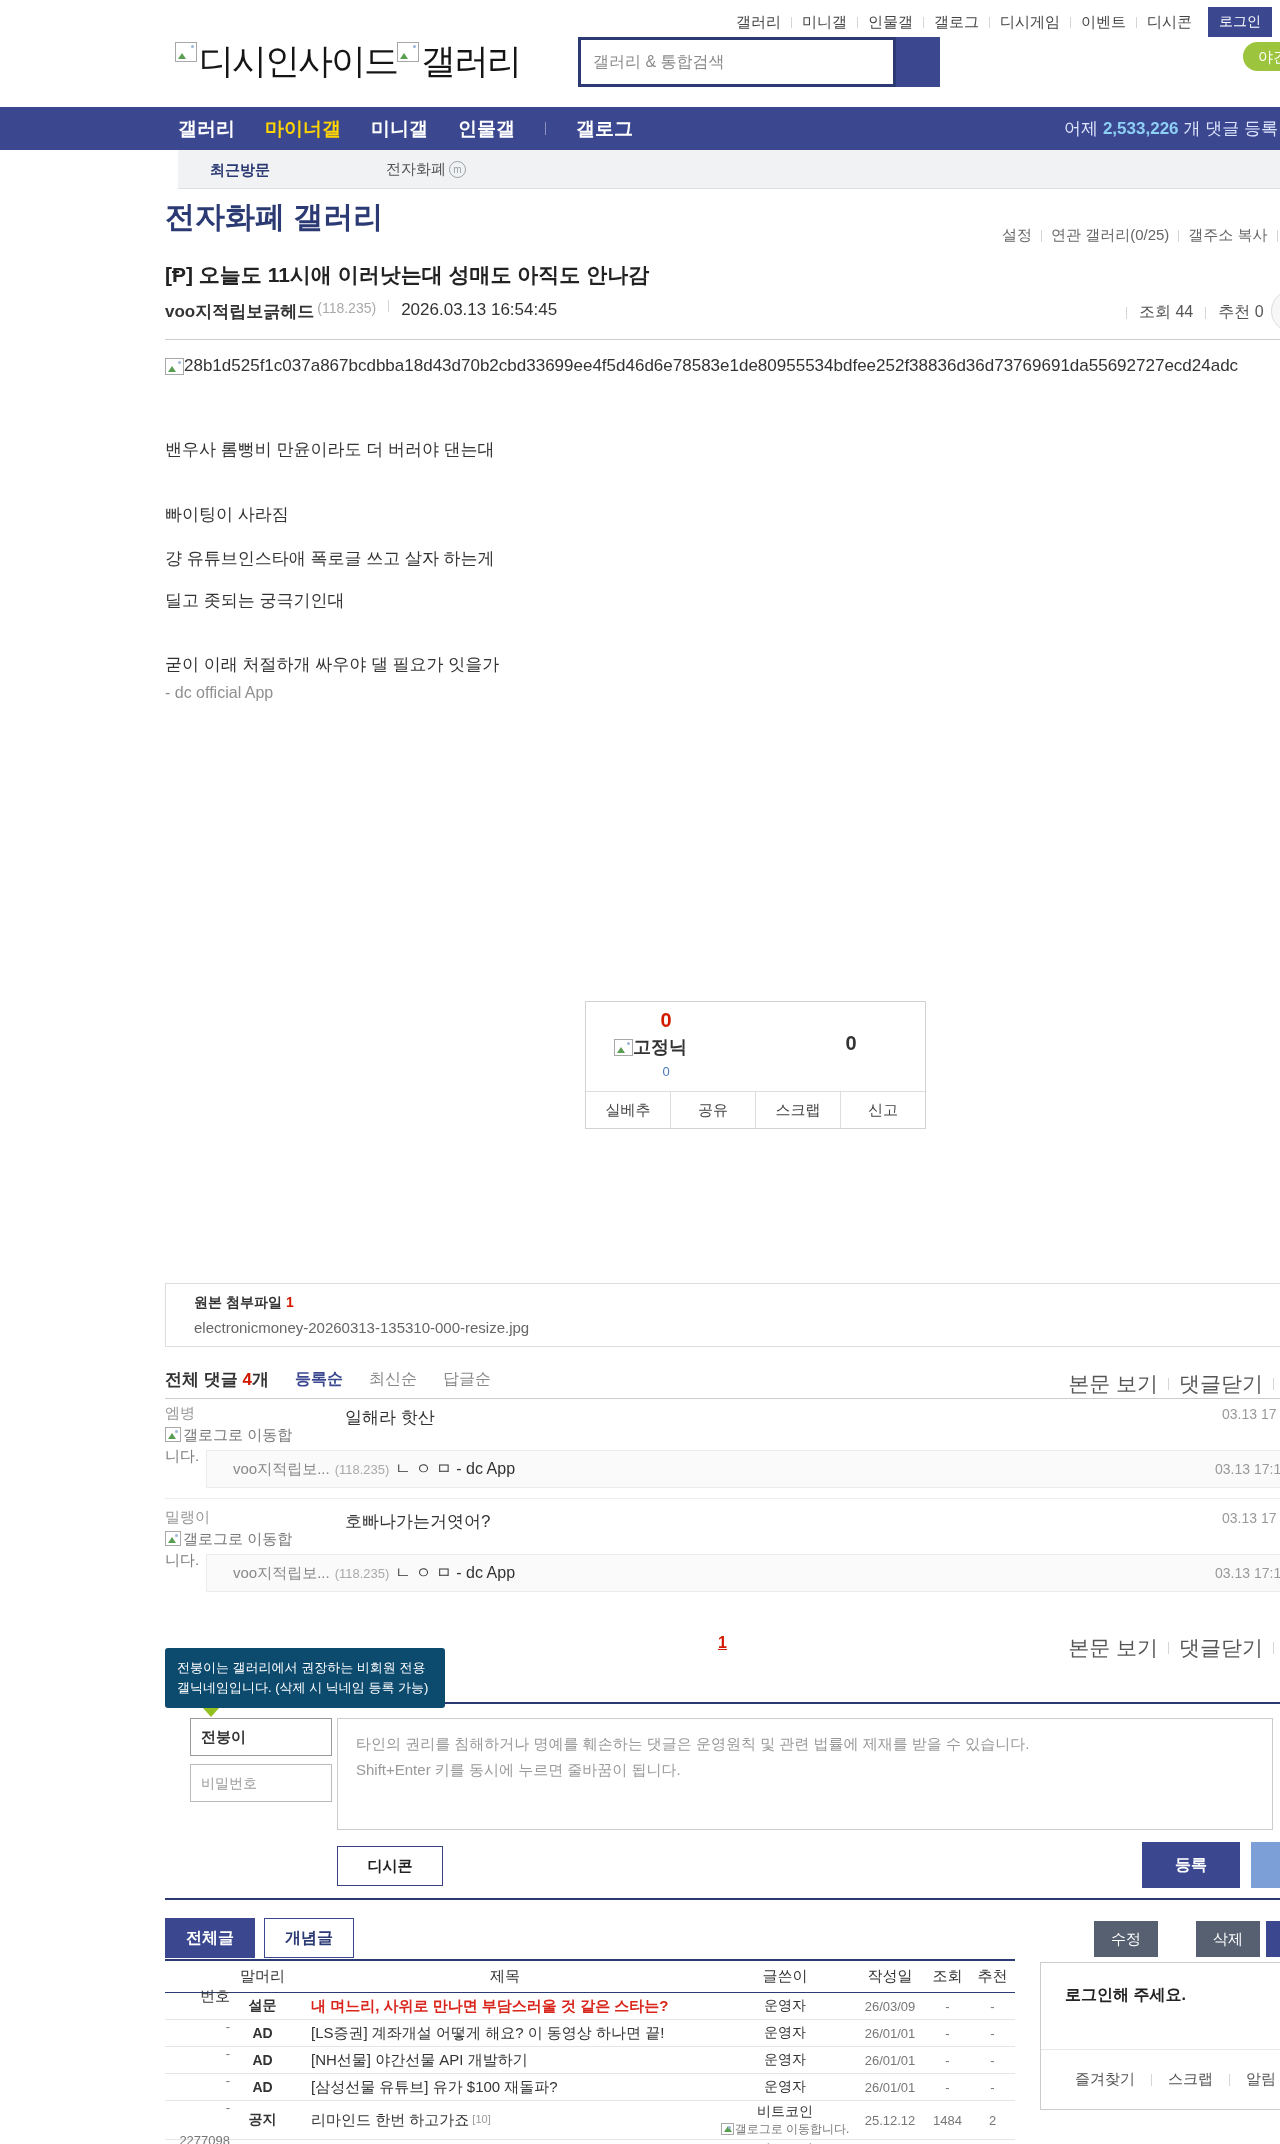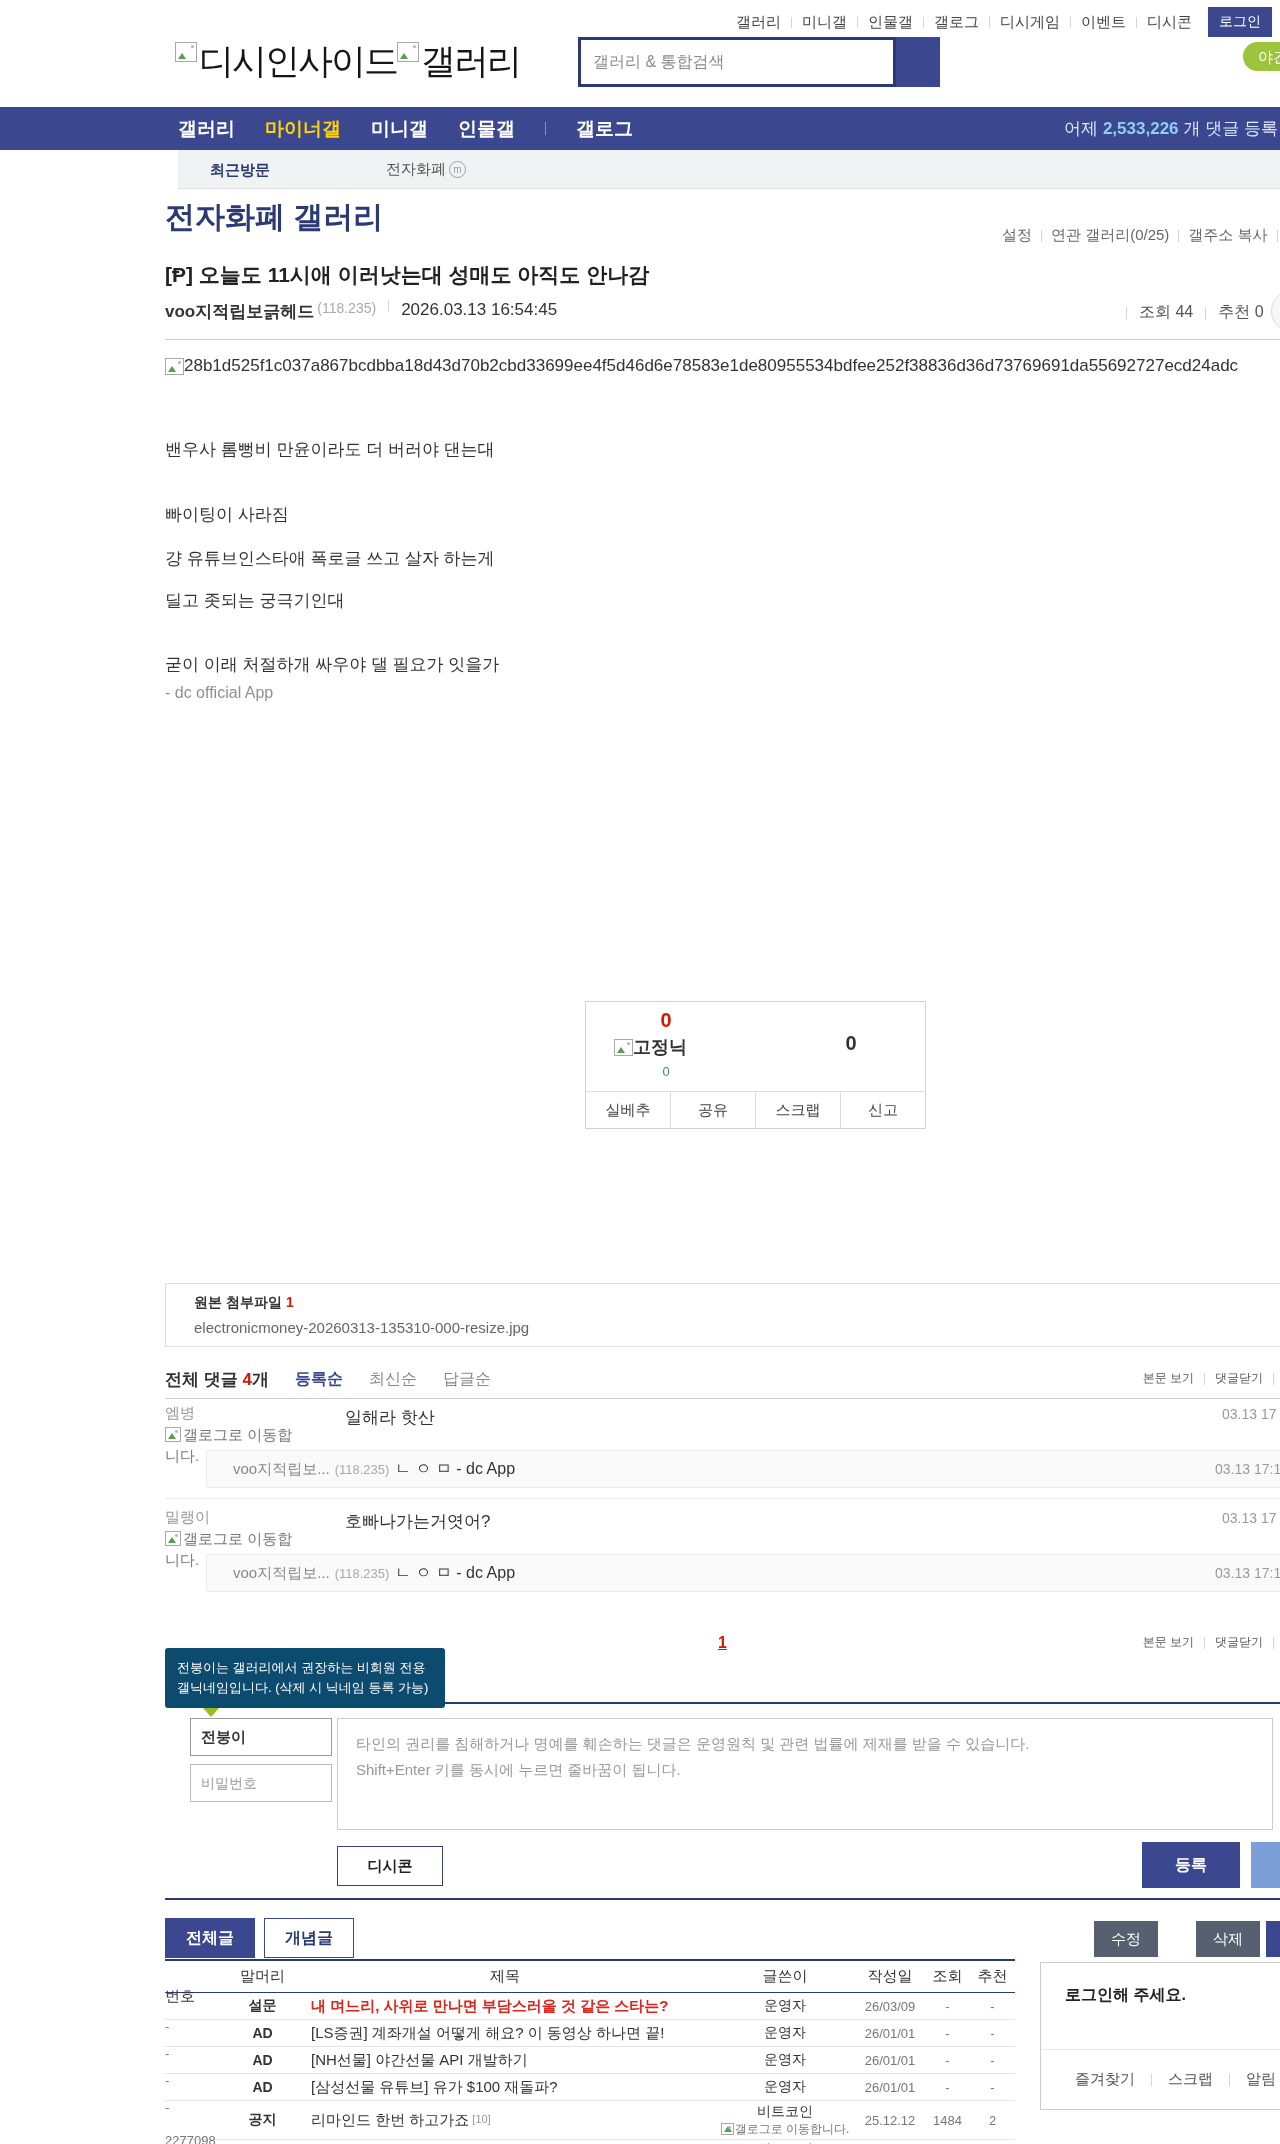--- a/index.html
+++ b/index.html
@@ -81,21 +81,21 @@
   .attach-l1{font-size:14px;font-weight:bold;color:#333;}
   .attach-cnt{color:#d31900;margin-left:4px;}
   .attach-file{margin-top:7px;font-size:15px;color:#666;}
 
   
   .cmt-head{position:absolute;left:165px;top:1368px;display:flex;align-items:center;gap:26px;}
   .ch-total{font-size:17px;font-weight:bold;color:#333;white-space:nowrap;}
   .ch-cnt{color:#d31900;}
   .ch-sort{font-size:16px;color:#888;white-space:nowrap;}
   .ch-sort.on{color:#3b4890;font-weight:bold;}
-  .links-right{position:absolute;display:flex;gap:10px;align-items:center;font-size:12px;color:#555;white-space:nowrap;text-align:right;}
+  .links-right{position:absolute;display:flex;gap:10px;align-items:center;font-size:21px;color:#555;white-space:nowrap;text-align:right;}
   .cmt-div{position:absolute;left:165px;right:0;top:1398px;border-top:1px solid #ccc;}
 
   .c-nick{position:absolute;left:165px;font-size:15px;color:#999;}
   .c-gallog{position:absolute;left:165px;width:128px;font-size:15px;color:#777;line-height:21px;}
   .c-text{position:absolute;left:345px;font-size:17px;color:#333;white-space:nowrap;}
   .c-date{position:absolute;left:1222px;font-size:14px;color:#999;white-space:nowrap;}
   .reply{position:absolute;left:206px;width:1078px;height:38px;background:#fafafa;border:1px solid #ececec;display:flex;align-items:center;box-sizing:border-box;}
   .r-nick{margin-left:26px;font-size:15px;color:#888;white-space:nowrap;}
   .r-ip{margin-left:5px;font-size:13px;color:#aaa;}
   .r-text{position:absolute;left:188px;font-size:16px;color:#333;white-space:nowrap;}
@@ -121,21 +121,21 @@
   .best-btn{position:absolute;left:264px;top:1918px;width:90px;height:40px;background:#fff;color:#2c3a74;font-weight:bold;font-size:16px;border:1px solid #3b4890;box-sizing:border-box;font-family:inherit;}
   .edit-btn{position:absolute;left:1094px;top:1921px;width:64px;height:36px;background:#566070;color:#fff;font-size:15px;border:none;font-family:inherit;}
   .del-btn{position:absolute;left:1168px;top:1921px;width:64px;height:36px;background:#566070;color:#fff;font-size:15px;border:none;font-family:inherit;margin-left:28px;}
   .cut-btn{position:absolute;left:1266px;top:1921px;width:70px;height:36px;background:#3b4890;border:none;}
 
   
   .board{position:absolute;left:165px;top:1959px;width:850px;}
   .bh{display:flex;height:31px;align-items:center;border-top:2px solid #2c3a74;border-bottom:1px solid #2c3a74;font-size:15px;color:#333;}
   .tr{display:flex;align-items:center;border-bottom:1px solid #e5e5e5;font-size:15px;}
   .h26{height:26px;} .h38{height:38px;}
-  .c-no{width:65px;text-align:left;color:#777;font-size:13px;flex:none;margin-top:40px;}
+  .c-no{width:65px;text-align:right;color:#777;font-size:13px;flex:none;margin-top:40px;}
   .c-hd{width:65px;text-align:center;color:#333;font-weight:bold;font-size:14px;flex:none;}
   .c-ti{width:420px;padding-left:16px;box-sizing:border-box;color:#333;white-space:nowrap;overflow:hidden;flex:none;}
   .c-ti.red{color:#d9261c;font-weight:bold;}
   .tail{font-size:11px;color:#999;margin-left:3px;vertical-align:2px;}
   .c-wr{width:140px;text-align:center;color:#333;font-size:14px;flex:none;}
   .wl2{font-size:12px;color:#777;white-space:nowrap;}
   .c-dt{width:70px;text-align:center;color:#777;font-size:13px;flex:none;}
   .c-vw{width:45px;text-align:center;color:#777;font-size:13px;flex:none;}
   .c-rc{width:45px;text-align:center;color:#777;font-size:13px;flex:none;}
   .bh .c-no,.bh .c-hd,.bh .c-wr,.bh .c-dt,.bh .c-vw,.bh .c-rc{color:#333;font-weight:normal;font-size:15px;}

